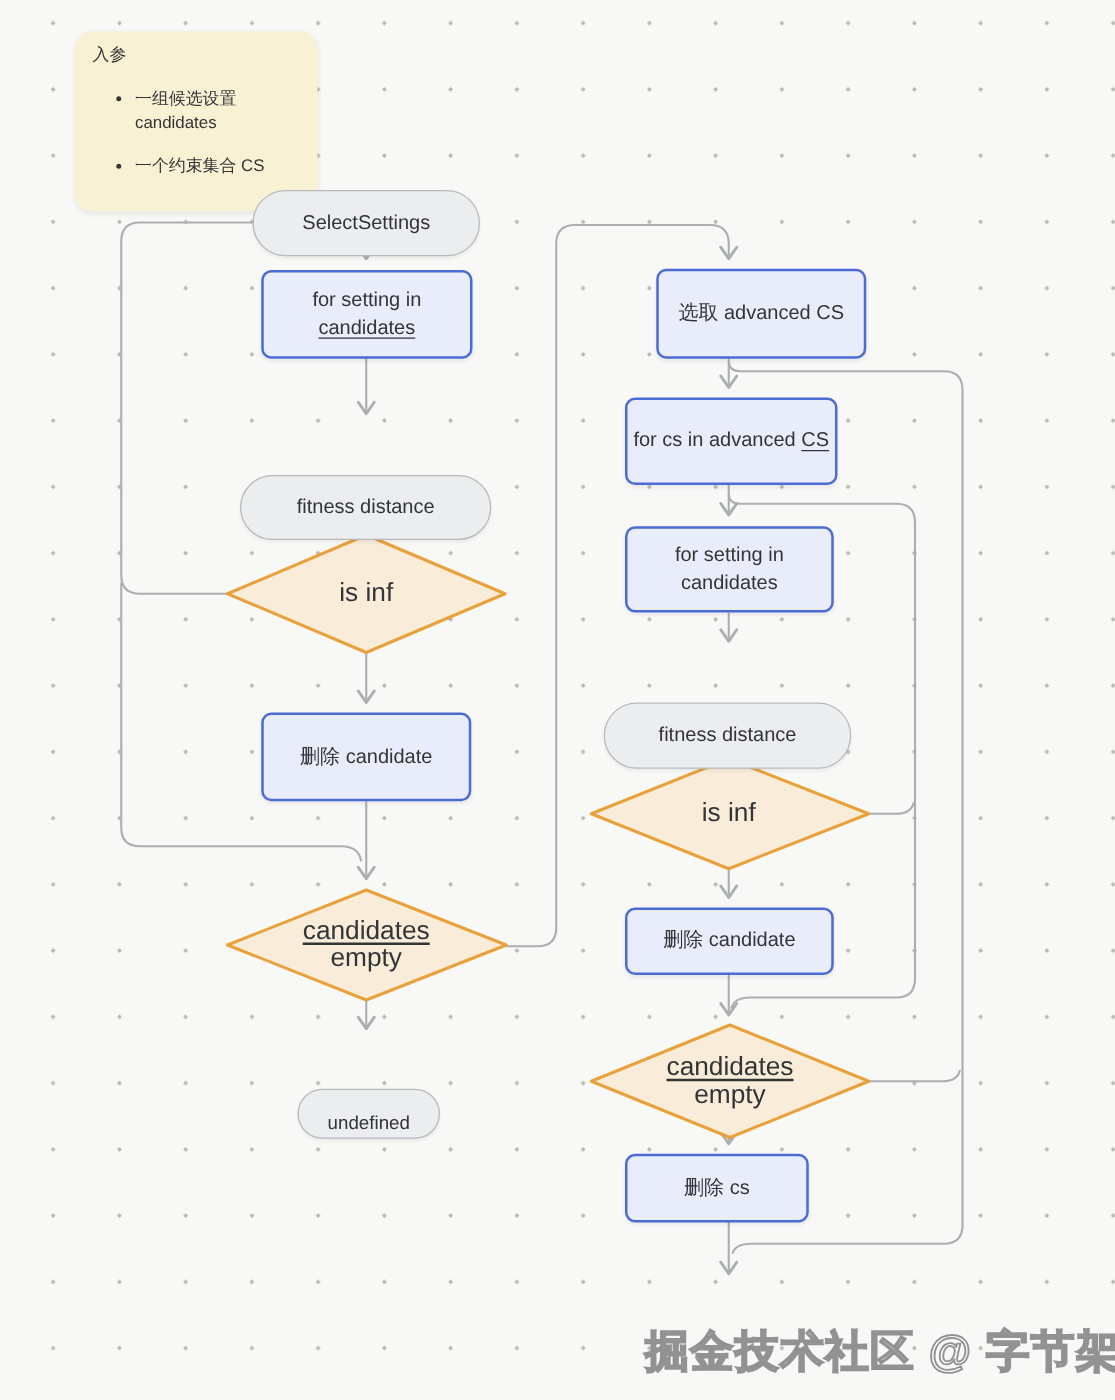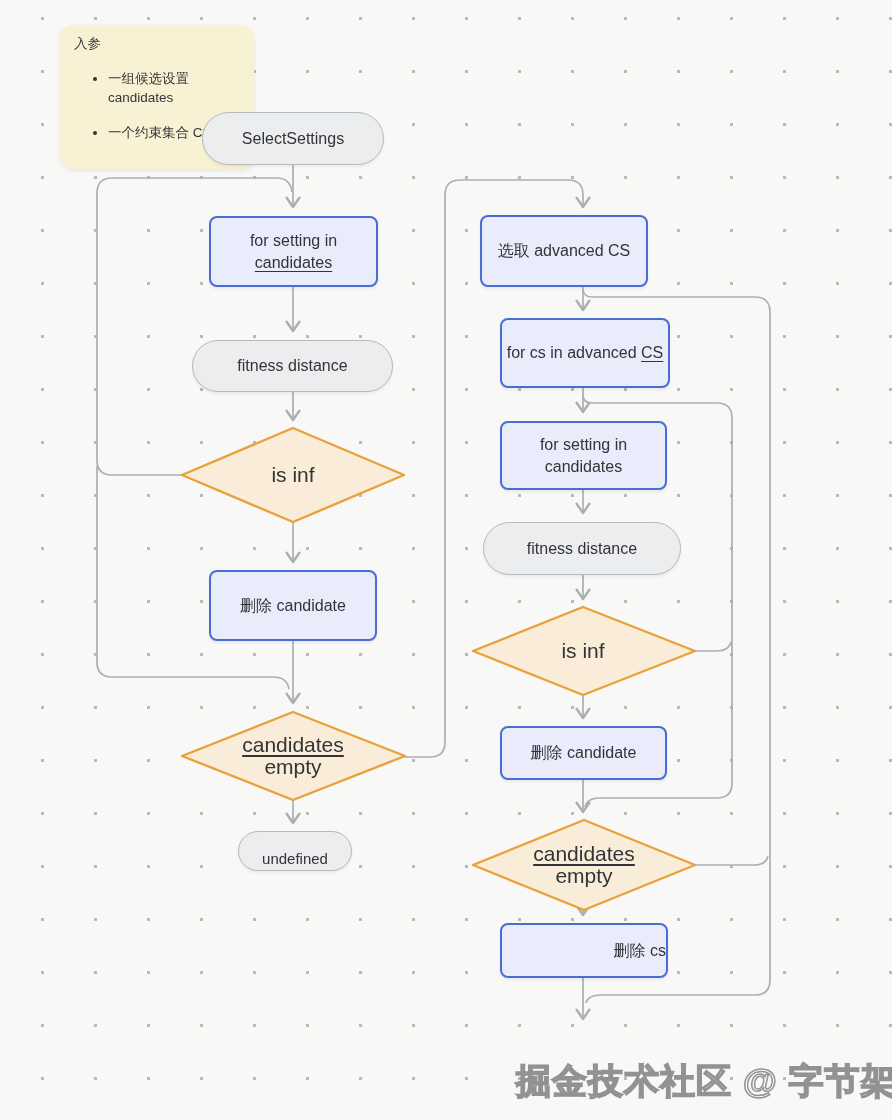--- a/index.html
+++ b/index.html
@@ -11,21 +11,21 @@
     font-family:"Liberation Sans","DejaVu Sans",sans-serif;
     color:#333437;
   }
   svg.layer{position:absolute;left:0;top:0;z-index:1;}
   .node{position:absolute;z-index:2;display:flex;flex-direction:column;
     align-items:center;justify-content:center;text-align:center;
     font-size:16px;line-height:22px;box-sizing:border-box;}
   .process{background:#e8ecfb;border:2px solid #4a6cd3;border-radius:8px;
     box-shadow:0 2px 3px rgba(60,70,120,.08);}
   .terminal{background:#ebedee;border:1.6px solid #b6babd;
-    box-shadow:0 2px 3px rgba(0,0,0,.06);}
+    box-shadow:0 2px 3px rgba(0,0,0,.06);margin-top:40px;}
   .dlabel{position:absolute;z-index:3;text-align:center;font-size:21px;line-height:22px;}
   .u{text-decoration:underline;text-underline-offset:3px;}
   .note{position:absolute;left:60px;top:25px;width:194px;z-index:2;
     background:#f9f1d3;border-radius:14px;box-shadow:0 2px 5px rgba(0,0,0,.08);
     padding:9px 12px 11px 14px;font-size:13.5px;line-height:19px;box-sizing:border-box;}
   .note ul{margin:2px 0 0 0;padding-left:18px;}
   .note li{margin:16px;}
   .watermark{position:absolute;left:516px;top:1058px;z-index:5;white-space:nowrap;
     font-size:35px;font-weight:bold;letter-spacing:1px;color:#fbfbf8;
     -webkit-text-stroke:1.5px #929294;}
@@ -103,21 +103,21 @@
 
   <div class="dlabel" style="left:203px;top:734px;width:180px;">
     <div class="u">candidates</div>
     <div>empty</div>
   </div>
 
   <div class="node terminal" style="left:238px;top:831px;width:114px;height:40px;border-radius:20px;font-size:15px;justify-content:flex-end;">
     <span>undefined</span>
   </div>
 
-  <div class="node process" style="left:480px;top:215px;width:168px;height:72px;">
+  <div class="node process" style="left:525px;top:215px;width:168px;height:72px;">
     <span>选取 advanced CS</span>
   </div>
 
   <div class="node process" style="left:500px;top:318px;width:170px;height:70px;">
     <div>
       <span>for cs in advanced </span><span class="u">CS</span>
     </div>
   </div>
 
   <div class="node process" style="left:500px;top:421px;width:167px;height:69px;">
@@ -133,20 +133,20 @@
 
   <div class="node process" style="left:500px;top:726px;width:167px;height:54px;">
     <span>删除 candidate</span>
   </div>
 
   <div class="dlabel" style="left:494px;top:843px;width:180px;">
     <div class="u">candidates</div>
     <div>empty</div>
   </div>
 
-  <div class="node process" style="left:500px;top:923px;width:168px;height:55px;align-items:flex-end;">
+  <div class="node process" style="left:500px;top:923px;width:147px;height:55px;">
     <span>删除 cs</span>
   </div>
 
 
   <div class="watermark">掘金技术社区 @ 字节架构前端</div>
 
 </div>
 
 </body></html>

